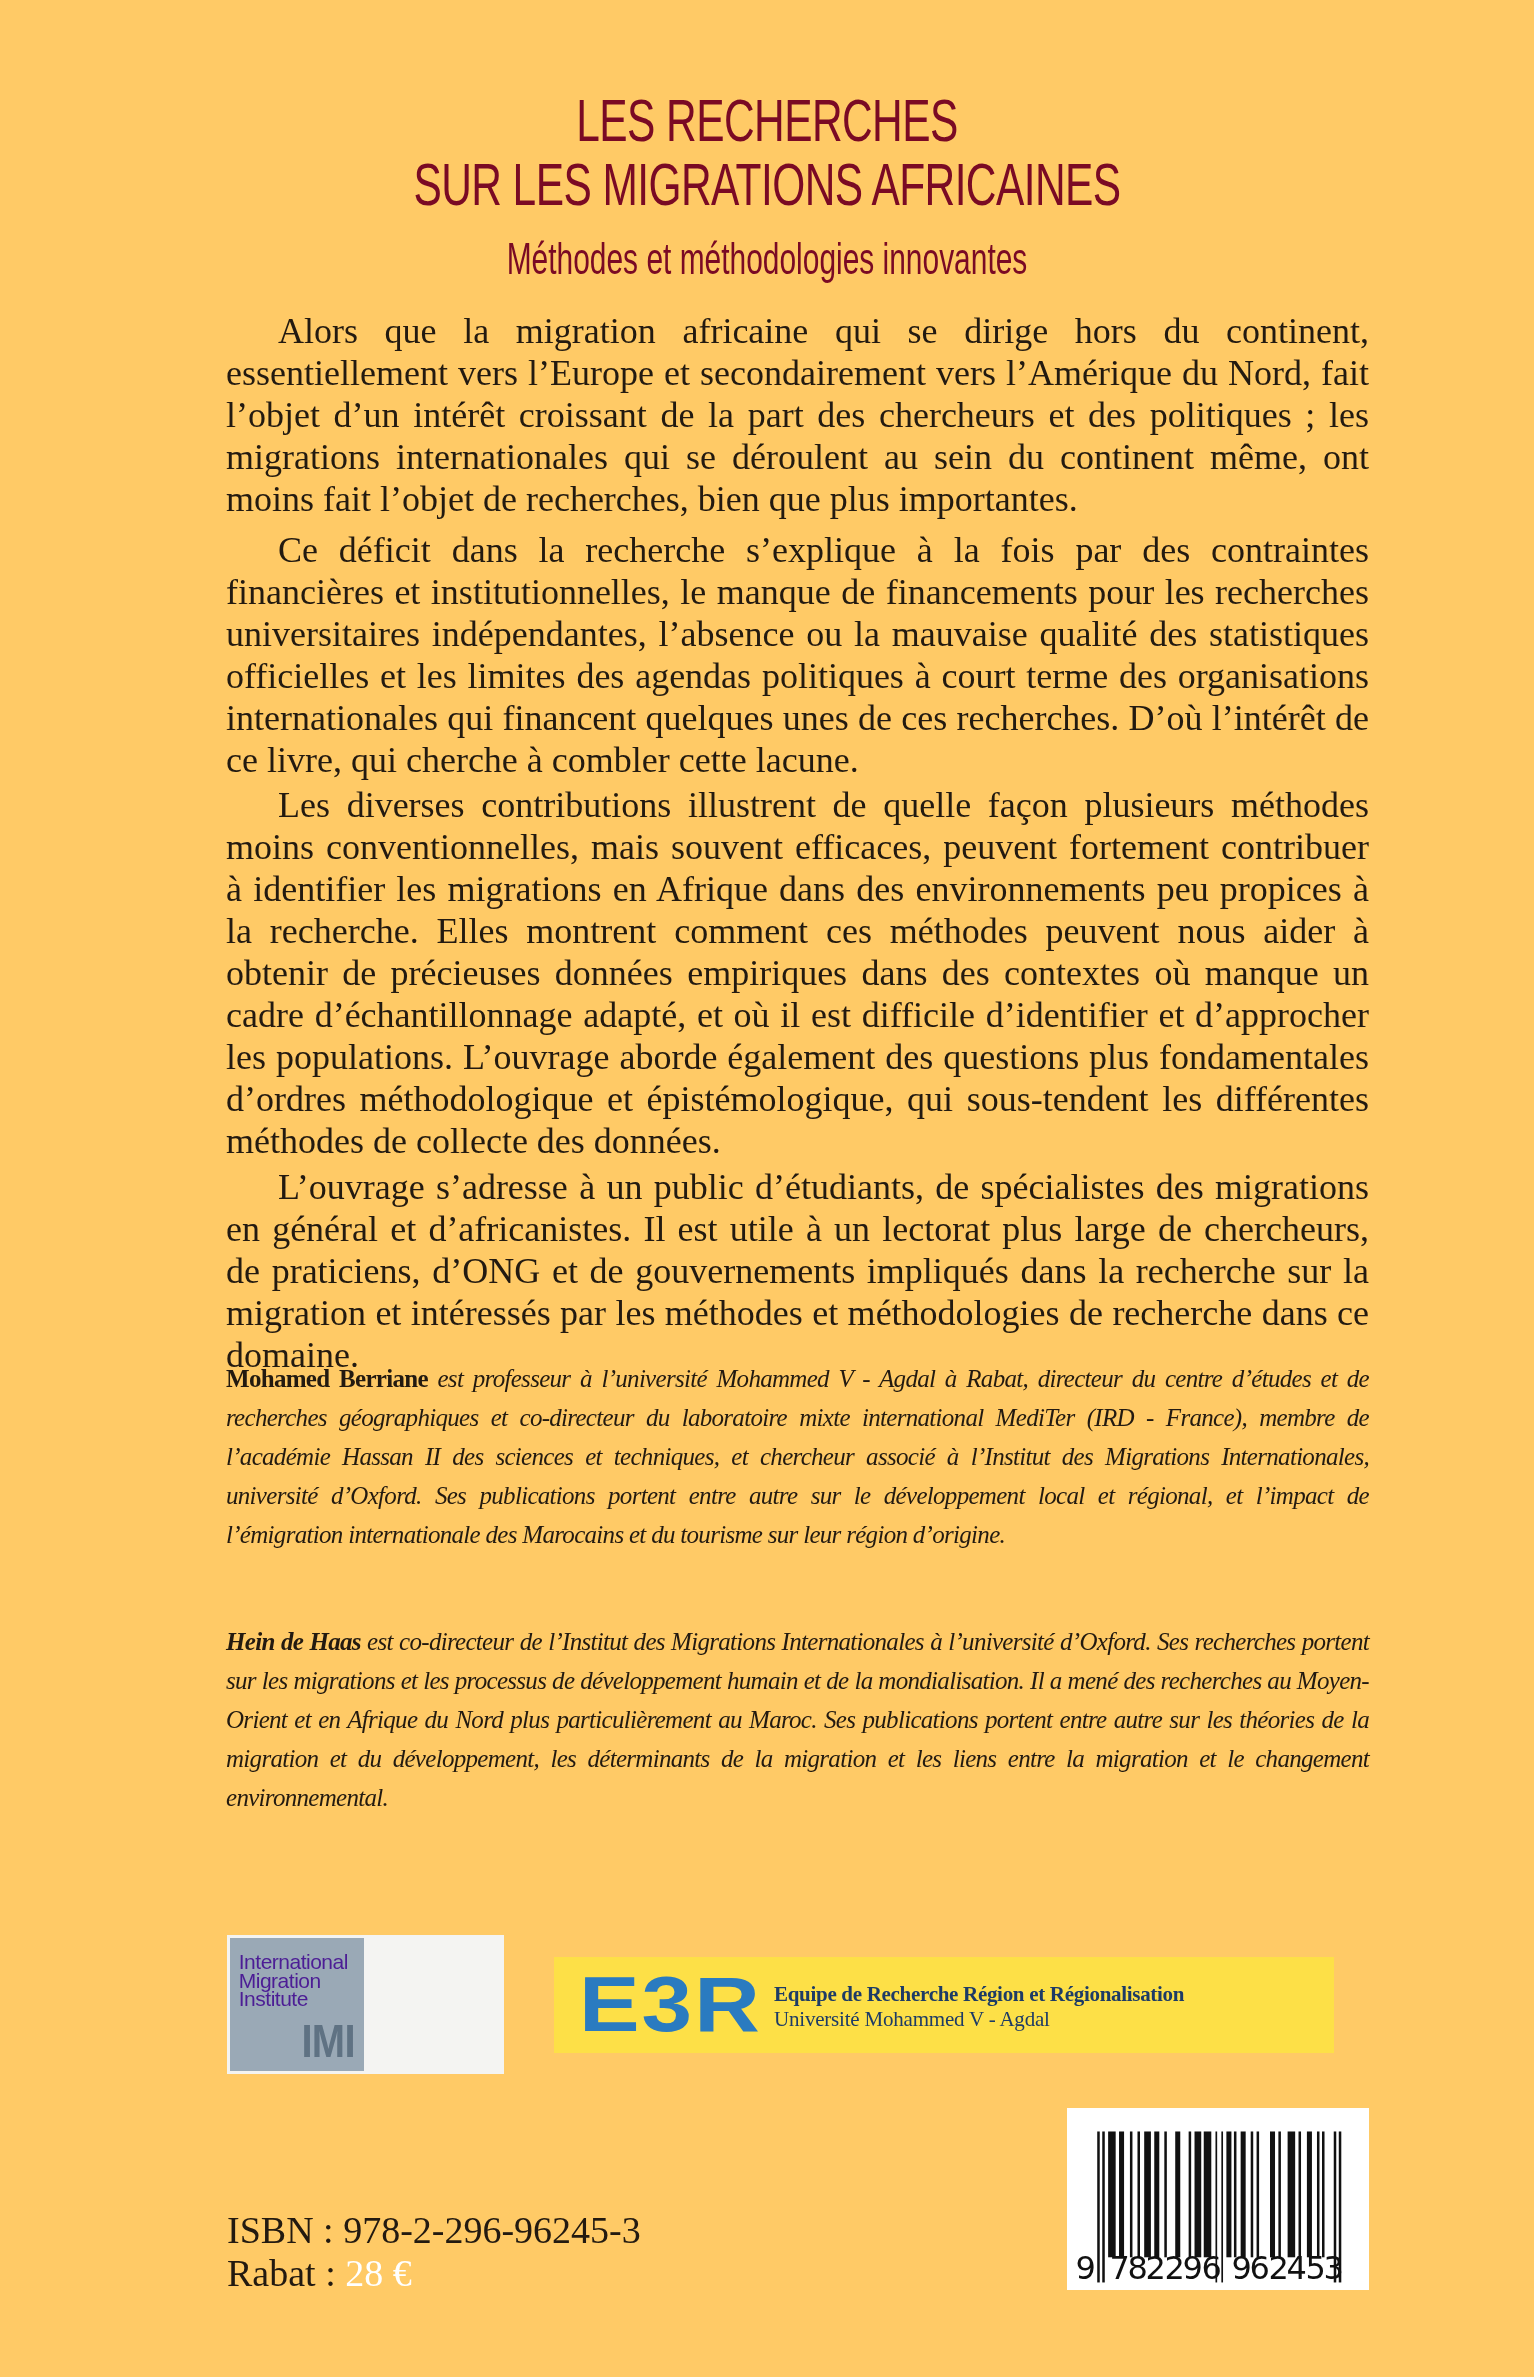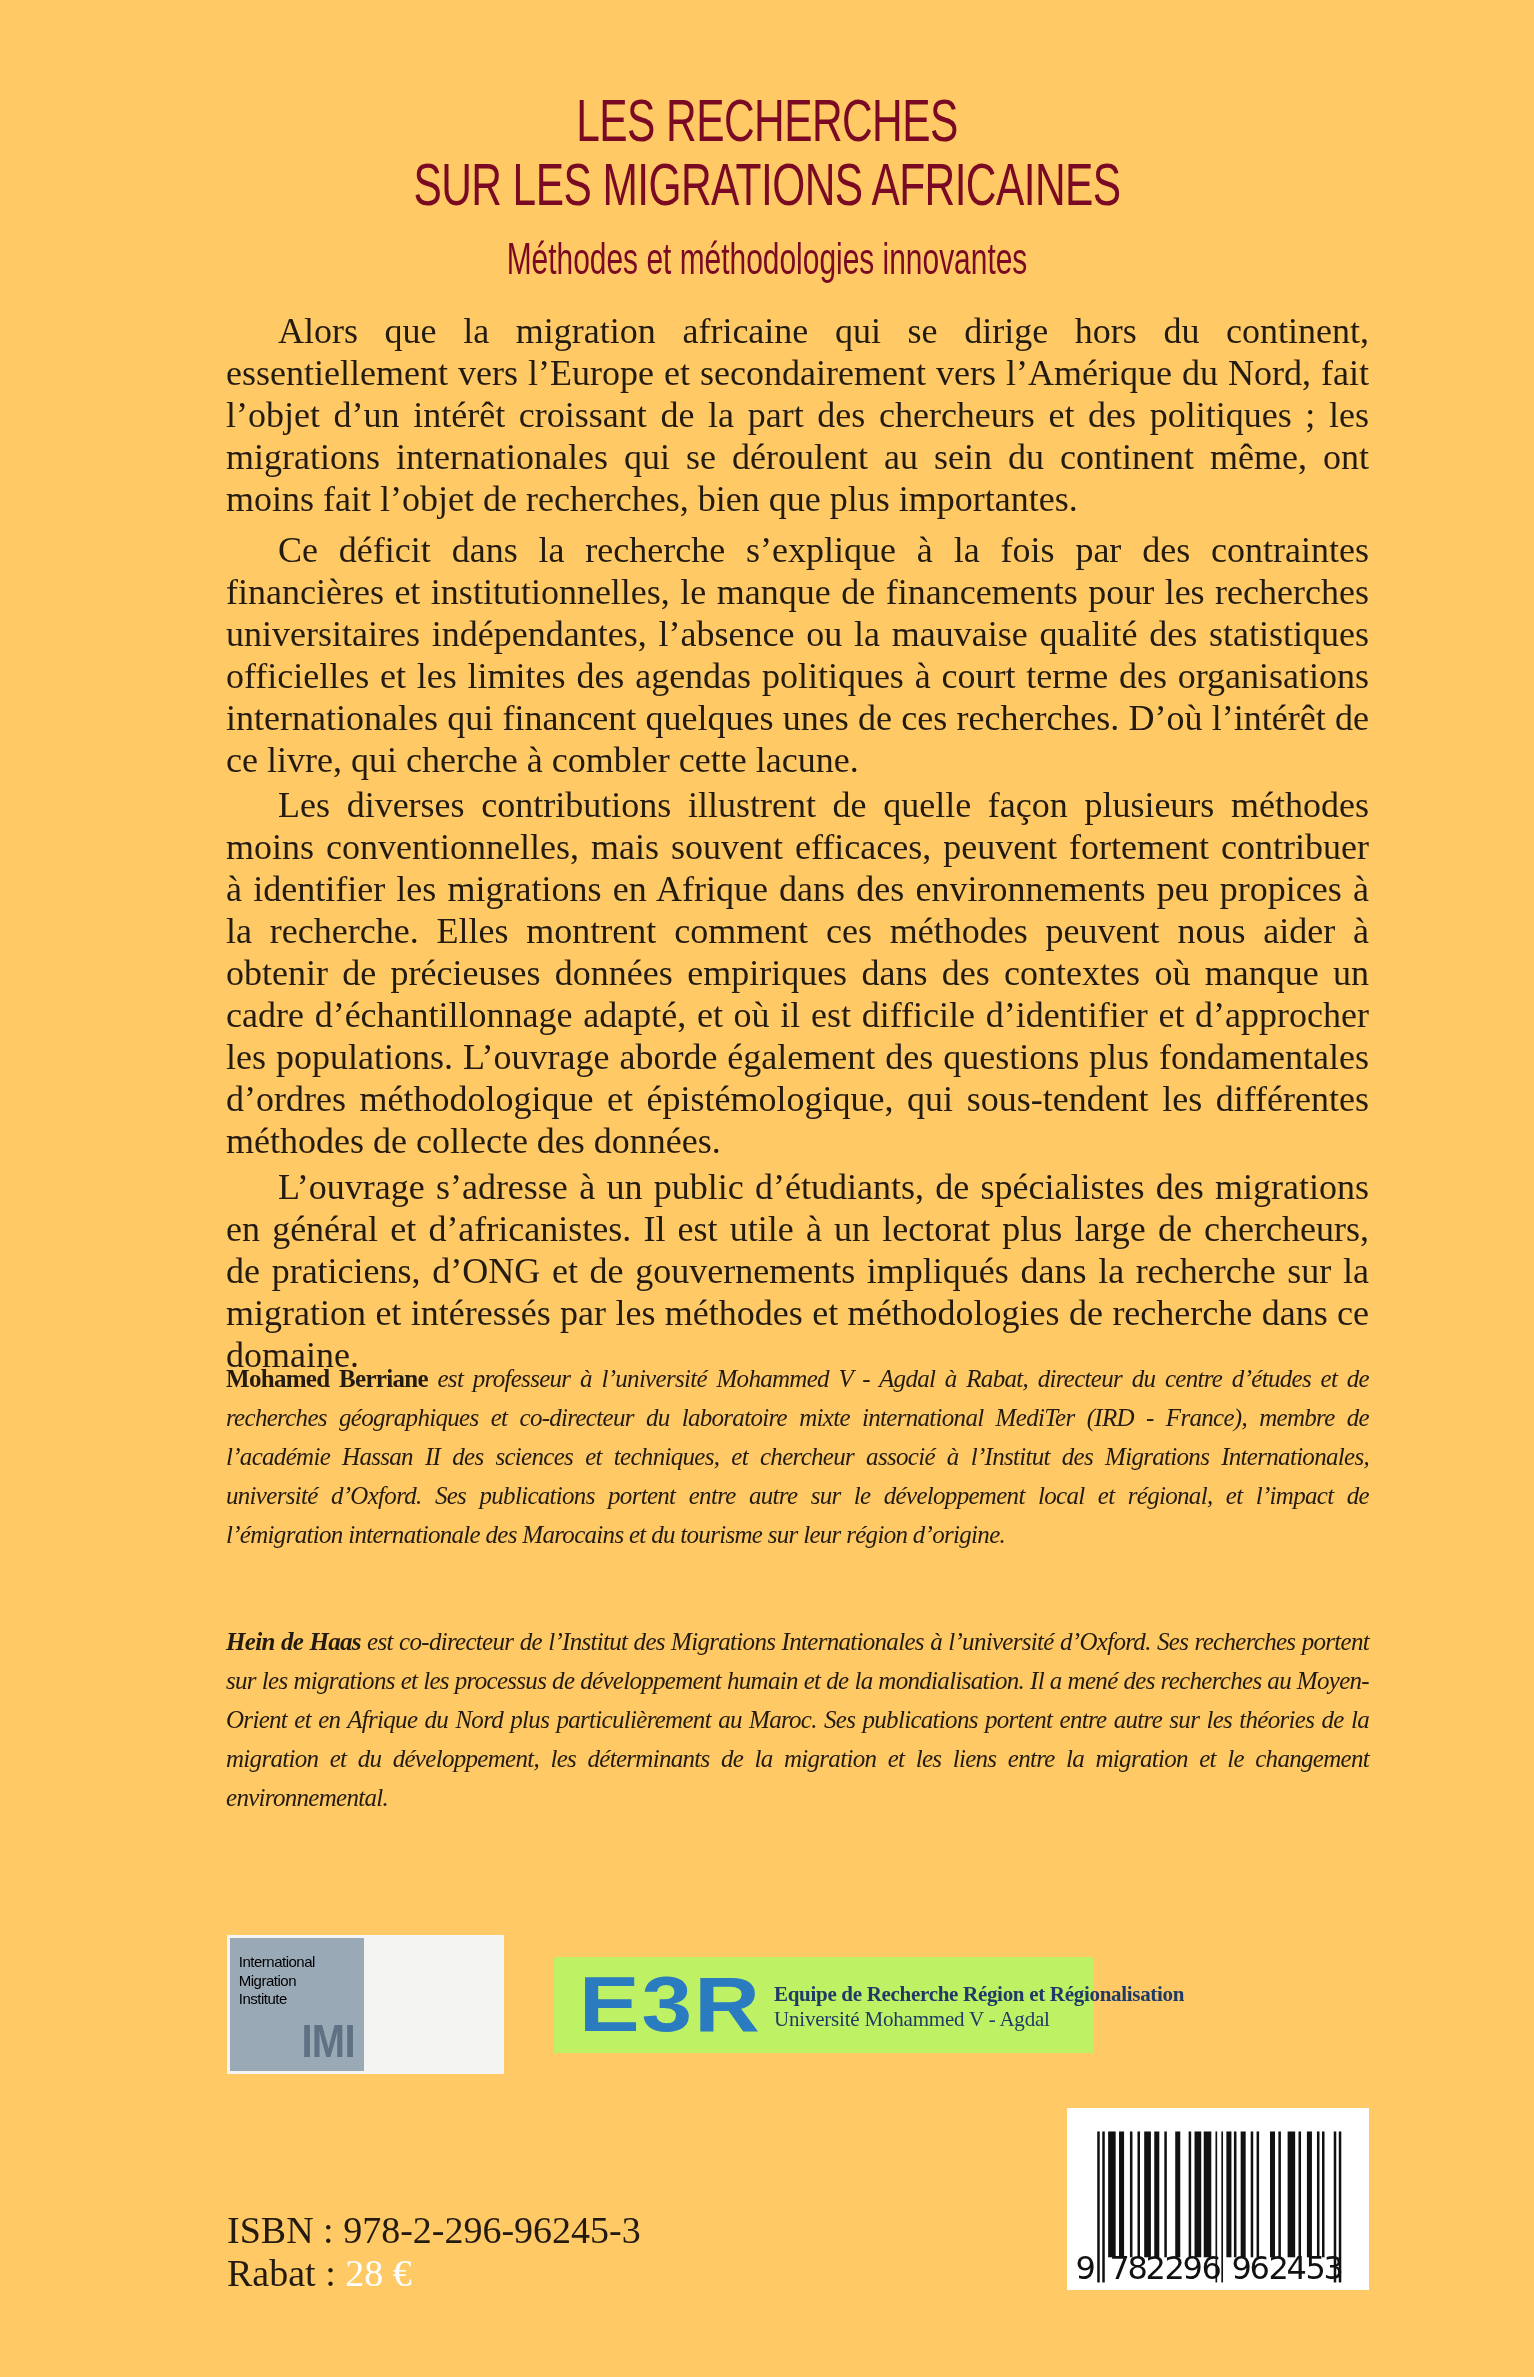--- a/index.html
+++ b/index.html
@@ -44,22 +44,22 @@
   
   .imi-logo {
     left: 227px; top: 1935px; width: 277px; height: 139px;
     background: #f4f4f2; display: flex; padding: 3.4px; box-sizing: border-box; gap: 3.4px;
   }
   .imi-panel {
     width: 134px; height: 100%; background: #9aa9b6; position: relative;
     font-family: "Liberation Sans", "DejaVu Sans", sans-serif;
   }
   .imi-text {
-    position: absolute; left: 8.4px; top: 15px; color: #000000;
-    font-size: 15px; line-height: 18.5px; letter-spacing: -0.5px; white-space: pre-line;
+    position: absolute; left: 8.4px; top: 15px; color: #4c1d95;
+    font-size: 21px; line-height: 18.5px; letter-spacing: -0.5px; white-space: pre-line;
   }
   .imi-mark {
     position: absolute; right: 10px; bottom: 6.7px; color: #5f7283;
     font-size: 47px; font-weight: bold; line-height: 47px; letter-spacing: -0.8px;
     transform: scaleX(0.85); transform-origin: right bottom;
   }
   .oxford-panel {
     flex: 1; height: 100%; background: #1b2238; position: relative;
   }
   .oxford-crest { position: absolute; left: 74px; top: 8.4px; }
@@ -67,21 +67,21 @@
     position: absolute; left: 10px; top: 88px; color: #cfd6e3;
     font-family: "Liberation Sans", "DejaVu Sans", sans-serif; font-size: 11.3px; letter-spacing: 0.8px;
   }
   .oxford-big {
     position: absolute; left: 8.4px; top: 99px; color: #e9edf4;
     font-family: "Liberation Serif", "DejaVu Serif", serif; font-size: 28.5px; letter-spacing: 0.4px;
   }
 
   
   .e3r-logo {
-    left: 554px; top: 1957px; width: 540px; height: 96px; background: #bef264;
+    left: 554px; top: 1957px; width: 780px; height: 96px; background: #fde047;
   }
   .e3r-mark {
     position: absolute; left: 25px; top: 18.5px; height: 56px; width: 174px;
     font-family: "Liberation Sans", "DejaVu Sans", sans-serif; font-weight: bold;
     color: #2a7bc0; font-size: 77px; line-height: 56px; letter-spacing: 1.7px;
     transform: scaleX(1.18); transform-origin: left center; overflow: visible;
   }
   .e3r-l1, .e3r-l2 {
     position: absolute; left: 220px; color: #1d3b66; white-space: nowrap;
     font-family: "Liberation Serif", "DejaVu Serif", serif;

